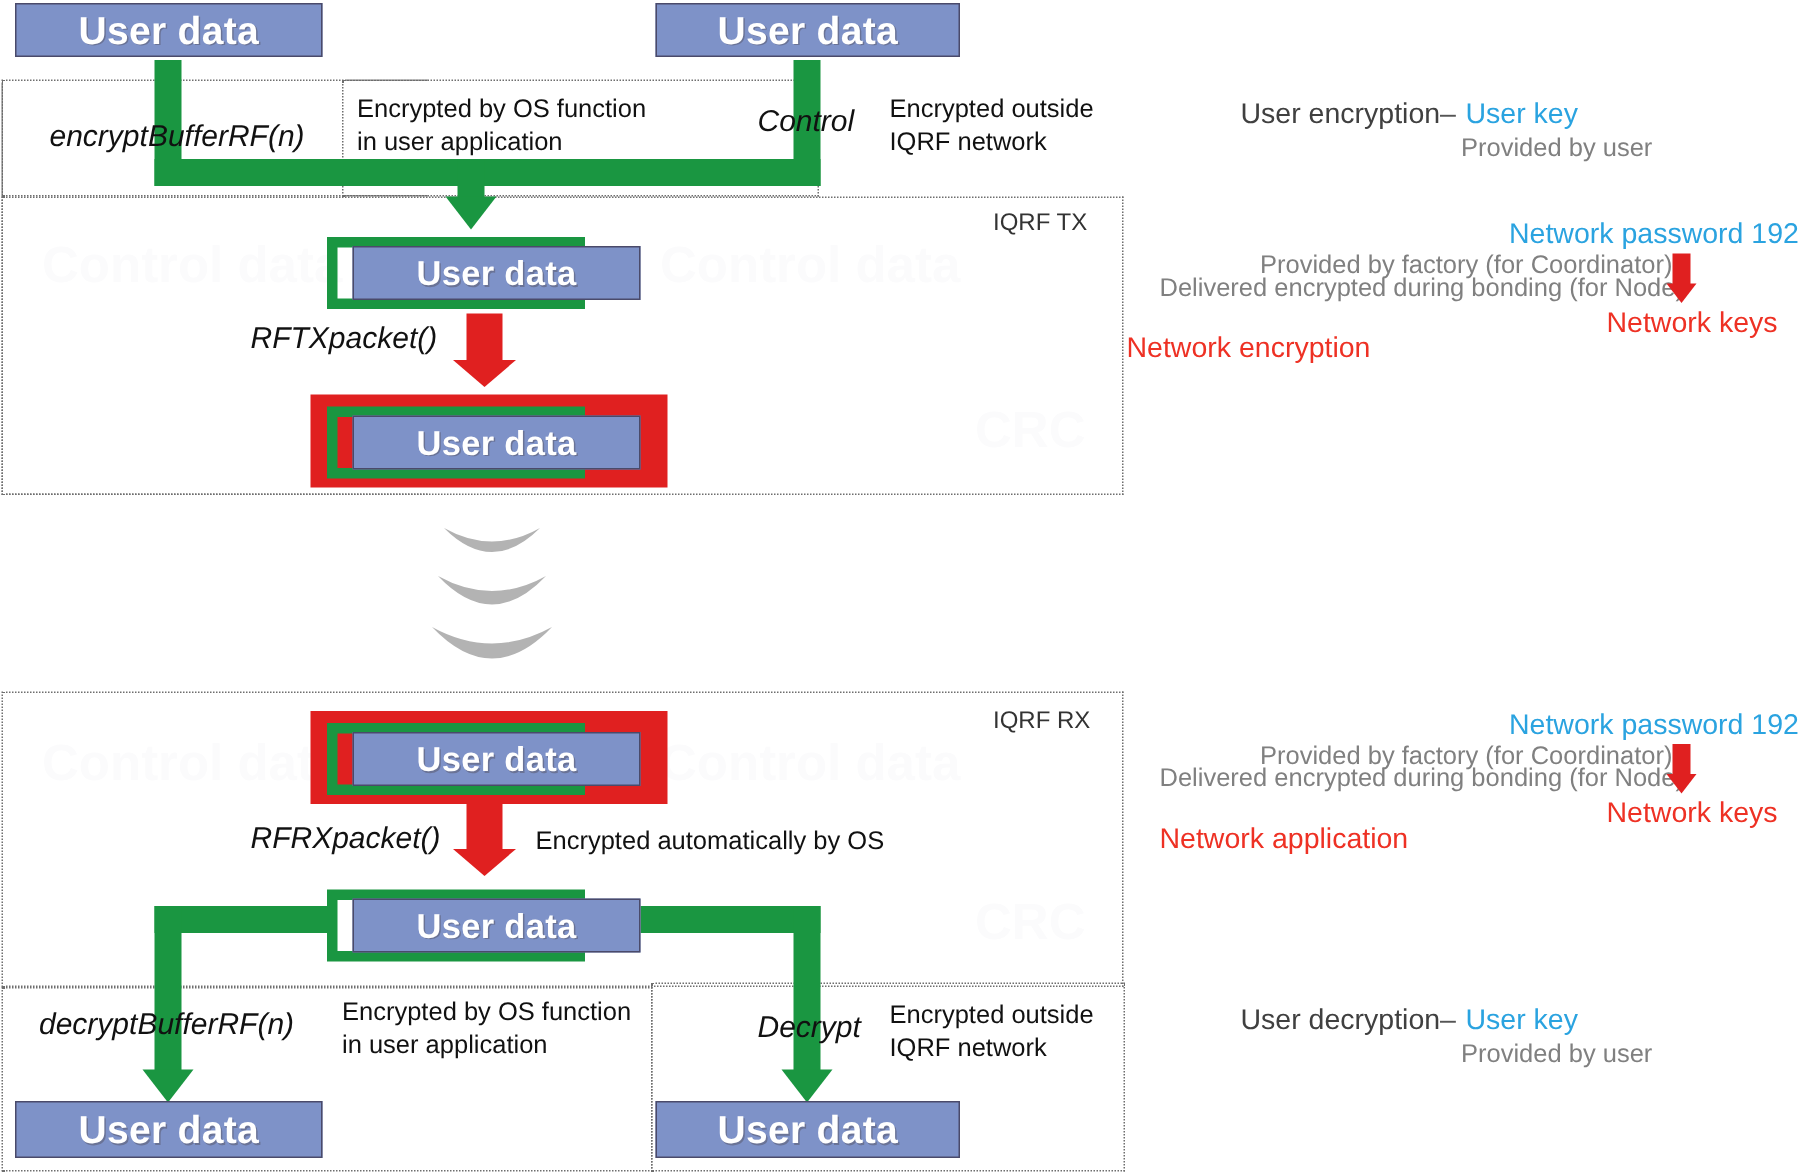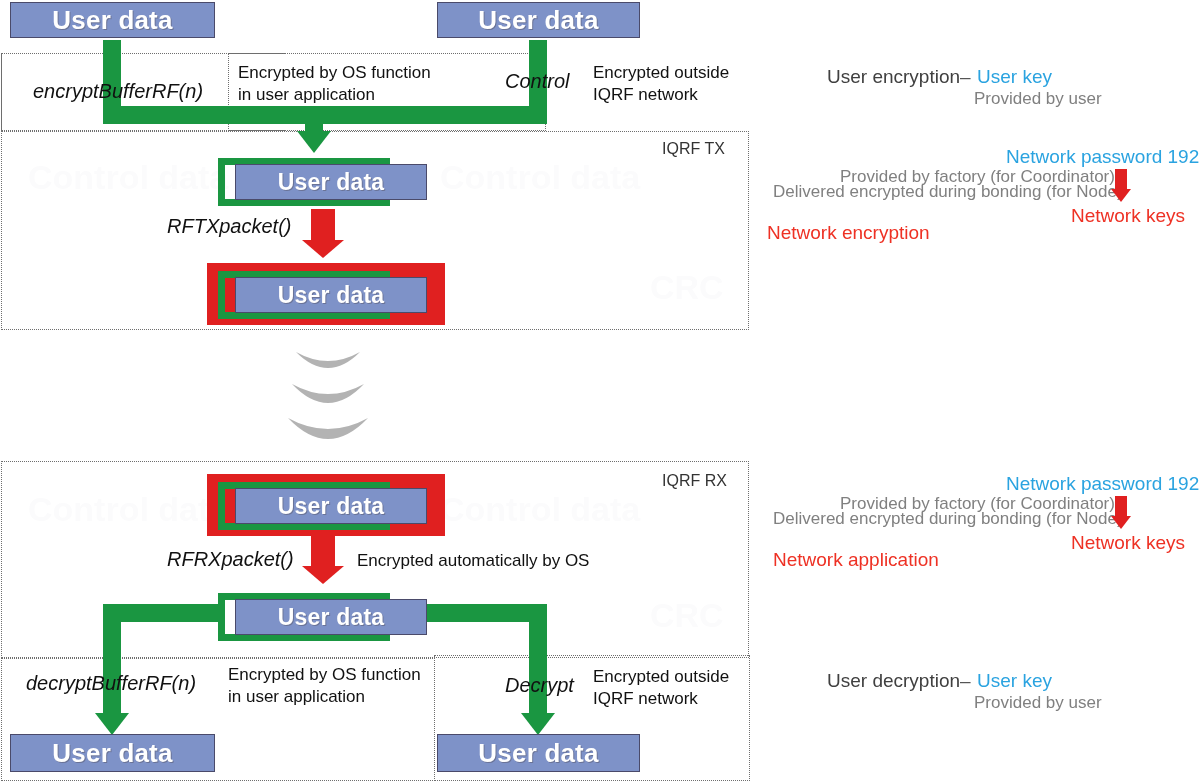--- a/index.html
+++ b/index.html
@@ -221,21 +221,21 @@
   <div class="legend lg-gray" style="left:974px;top:89px;">Provided by user</div>
 
   <div class="legend lg-blue" style="left:1006px;top:146px;">Network password 192 b</div>
   <div class="legend lg-gray" style="left:840px;top:167px;">Provided by factory (for Coordinator)</div>
   <div class="legend lg-gray" style="left:773px;top:182px;">Delivered encrypted during bonding (for Node)</div>
 
   <div class="bar red" style="left:1115px;top:169px;width:12px;height:22px;"></div>
   <div class="tri-down red" style="left:1111px;top:189px;border-left-width:10px;border-right-width:10px;border-top-width:13px;"></div>
 
   <div class="legend lg-red" style="left:1071px;top:205px;">Network keys</div>
-  <div class="legend lg-red" style="left:767px;top:222px;">Network encryption</div>
+  <div class="legend lg-red" style="left:751px;top:222px;">Network encryption</div>
 
   <div class="legend lg-blue" style="left:1006px;top:473px;">Network password 192 b</div>
   <div class="legend lg-gray" style="left:840px;top:494px;">Provided by factory (for Coordinator)</div>
   <div class="legend lg-gray" style="left:773px;top:509px;">Delivered encrypted during bonding (for Node)</div>
 
   <div class="bar red" style="left:1115px;top:496px;width:12px;height:22px;"></div>
   <div class="tri-down red" style="left:1111px;top:516px;border-left-width:10px;border-right-width:10px;border-top-width:13px;"></div>
 
   <div class="legend lg-red" style="left:1071px;top:532px;">Network keys</div>
   <div class="legend lg-red" style="left:773px;top:549px;">Network application</div>

